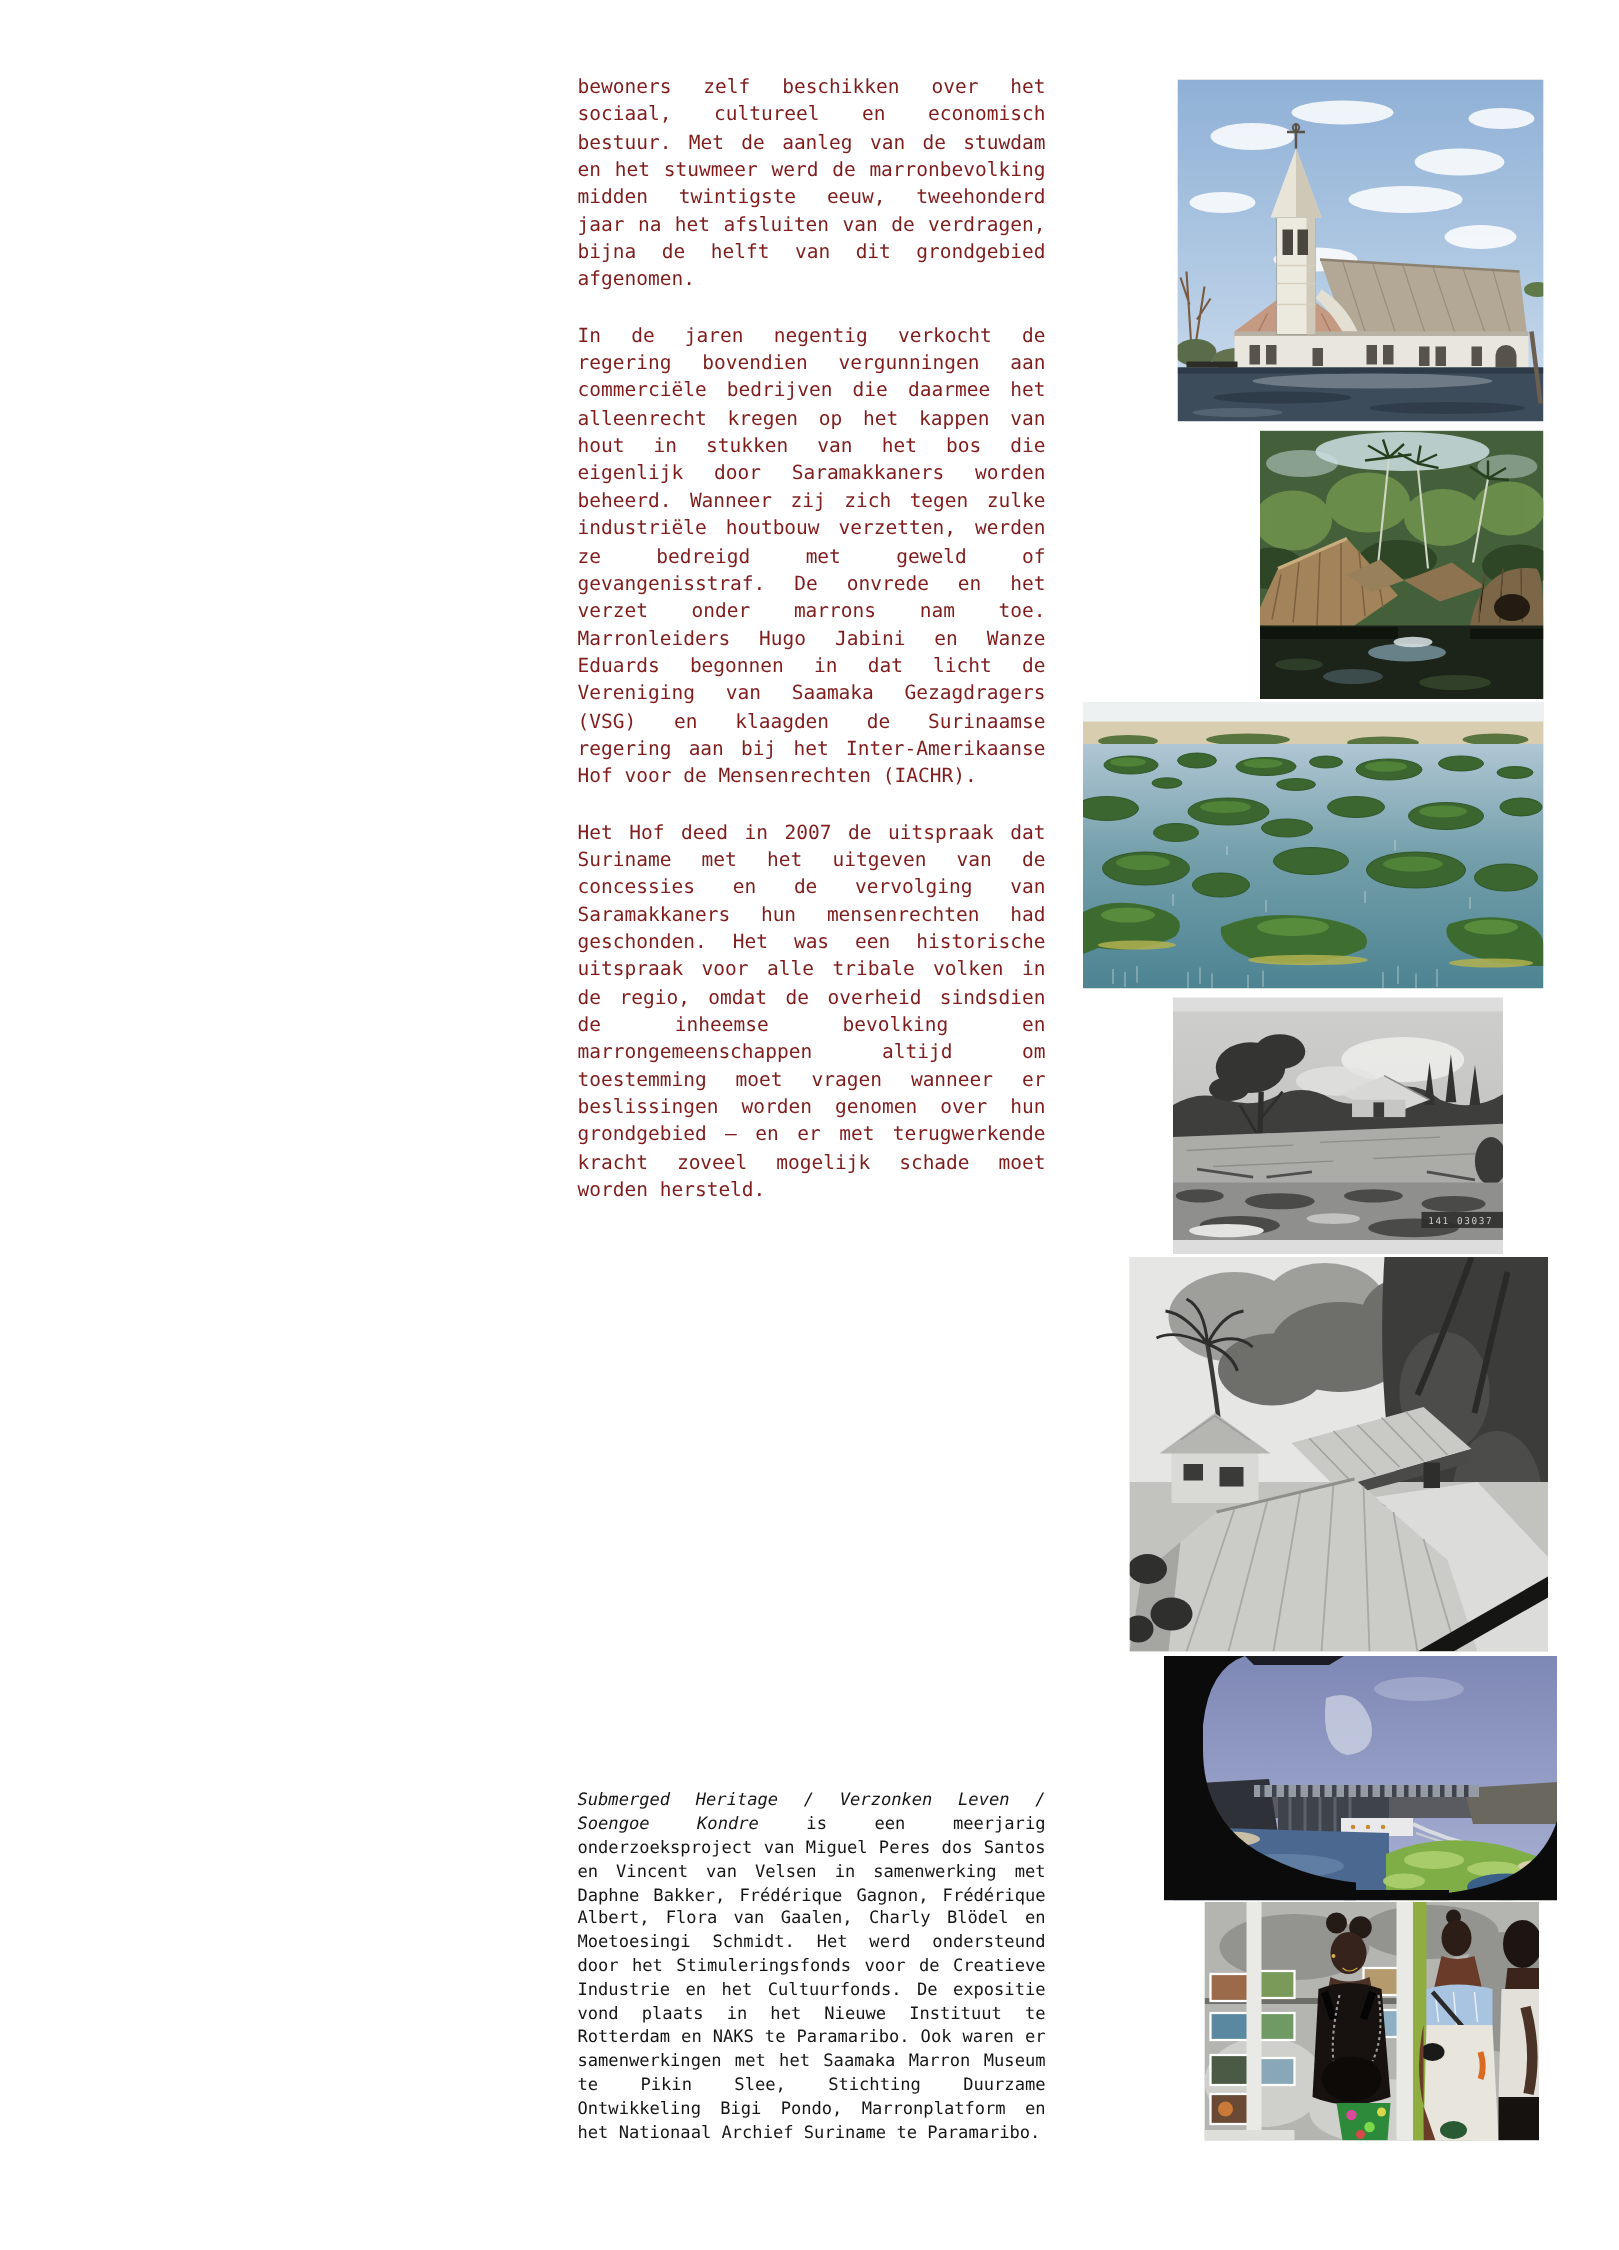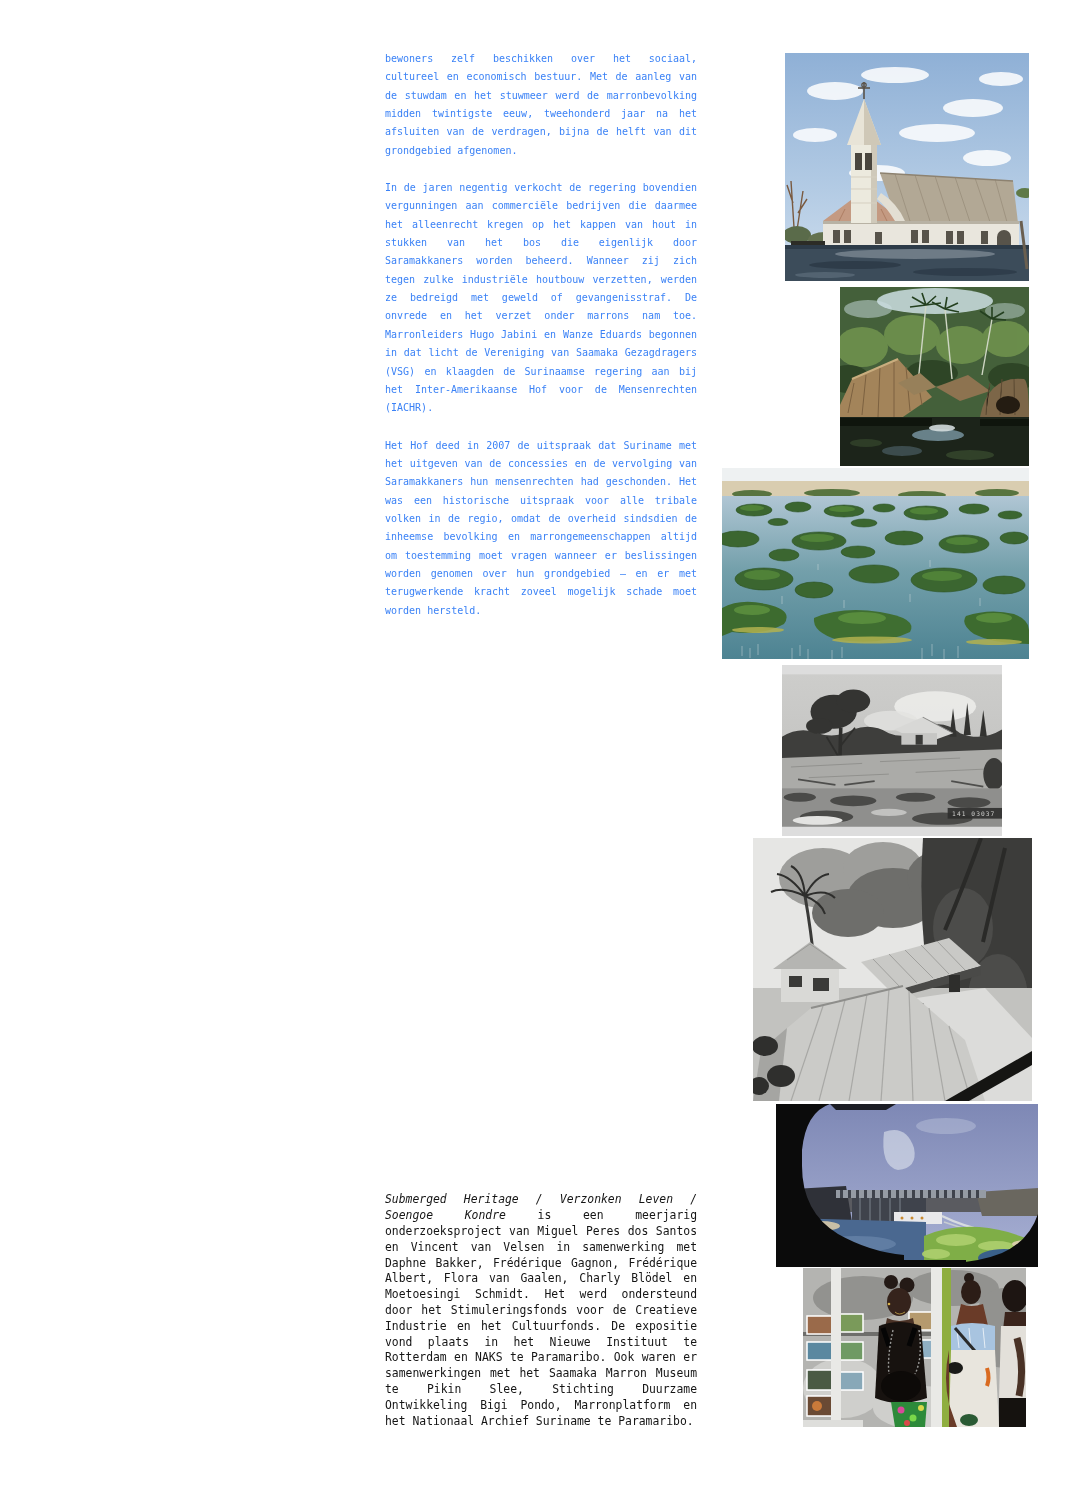--- a/index.html
+++ b/index.html
@@ -9,23 +9,23 @@
     background:#ffffff;
     font-family:"DejaVu Sans Mono", monospace;
     overflow:hidden;
   }
   
   .text-col{
     position:absolute;left:385px;top:50px;width:312px;
   }
   .text-col p{
     margin:0 0 19px 0;
-    font-size:10px;line-height:18.35px;
+    font-size:13px;line-height:18.35px;
     text-align:justify;
-    color:#3b82f6;
+    color:#7f1d1d;
   }
   .colophon{
     position:absolute;left:385px;top:1181px;width:312px;
     font-size:11.4px;line-height:15.8px;
     text-align:justify;
     color:#151515;
   }
   .colophon em{font-style:italic;}
   
   .photo{position:absolute;overflow:hidden;background:#ddd;}

